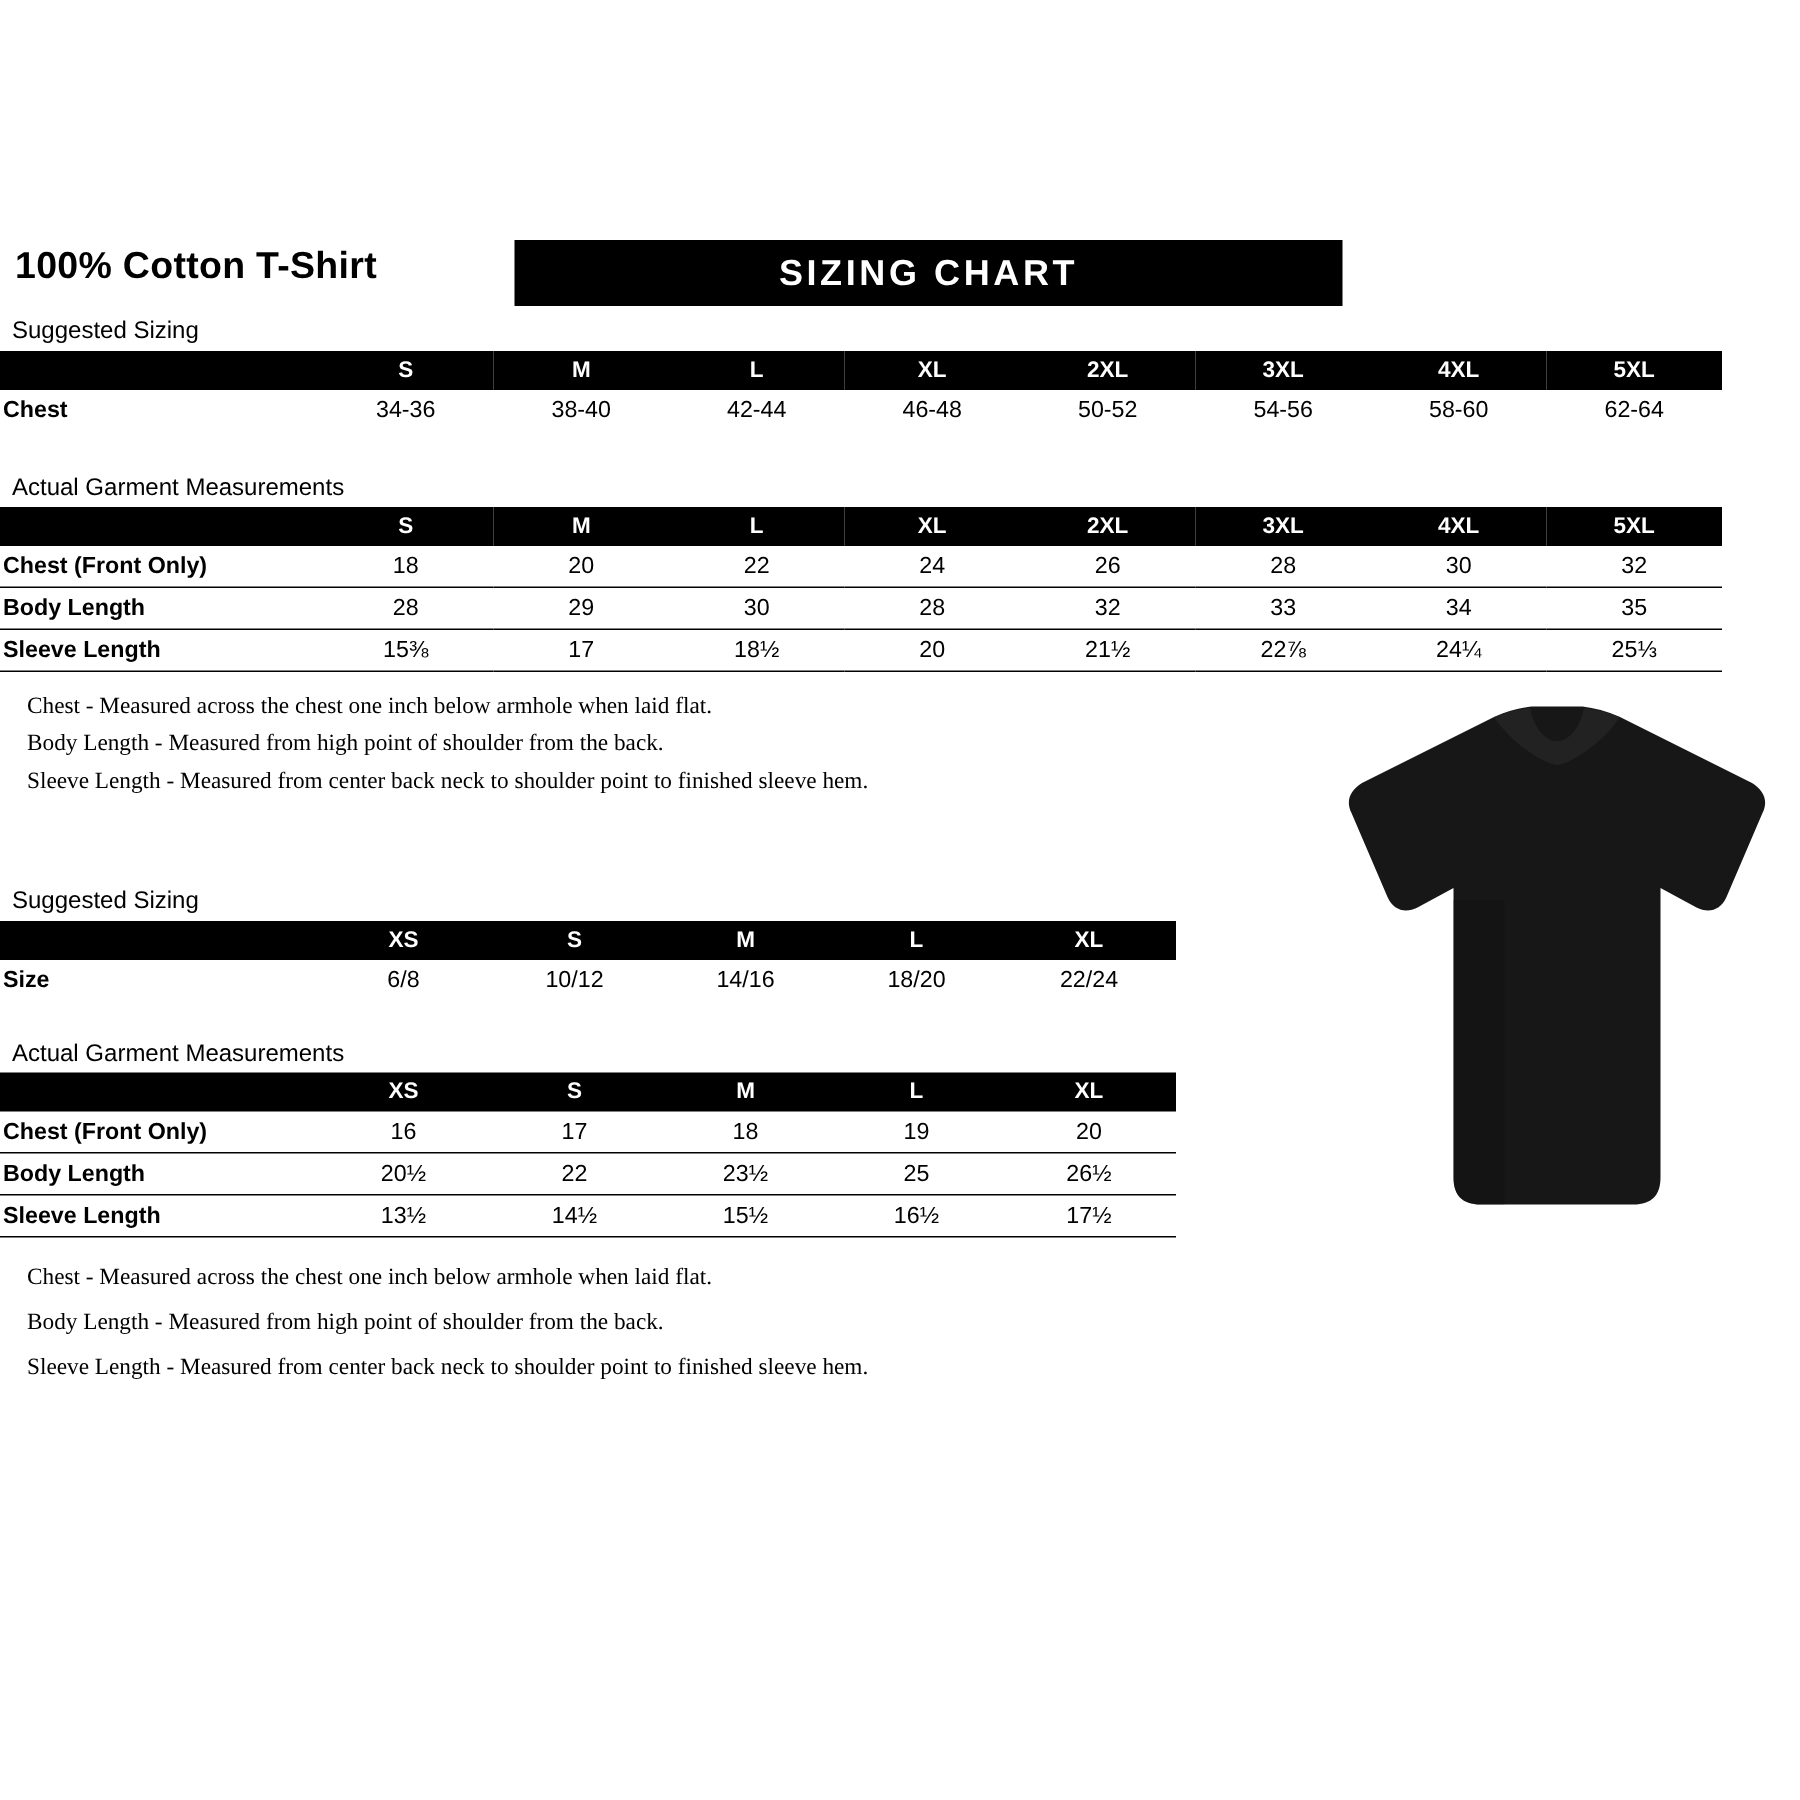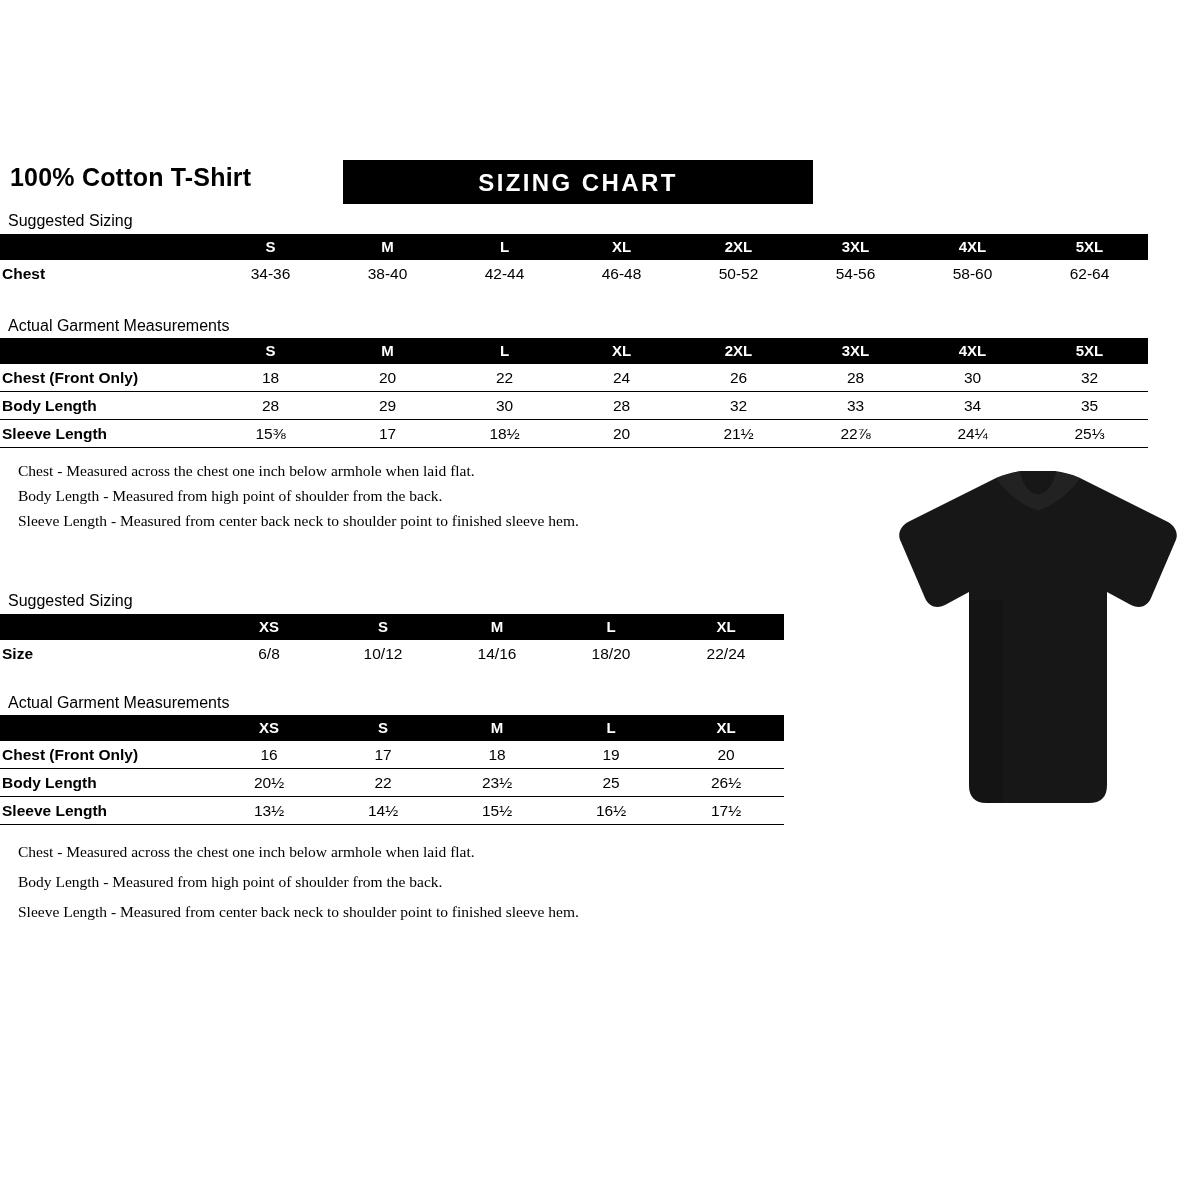--- a/index.html
+++ b/index.html
@@ -37,23 +37,24 @@
     top: 3px;
     font-size: 25px;
     font-weight: 700;
     letter-spacing: 0.2px;
     white-space: nowrap;
   }
   .sizing-banner {
     position: absolute;
     left: 333px;
     top: 0;
-    width: 470px;
+    width: 511px;
     height: 44px;
     background: #000000;
+    padding-left: 41px;
   }
   .sizing-banner span {
     position: absolute;
     left: 0; right: 0;
     top: 9px;
     text-align: center;
     color: #ffffff;
     font-size: 24px;
     font-weight: bold;
     letter-spacing: 2.4px;

